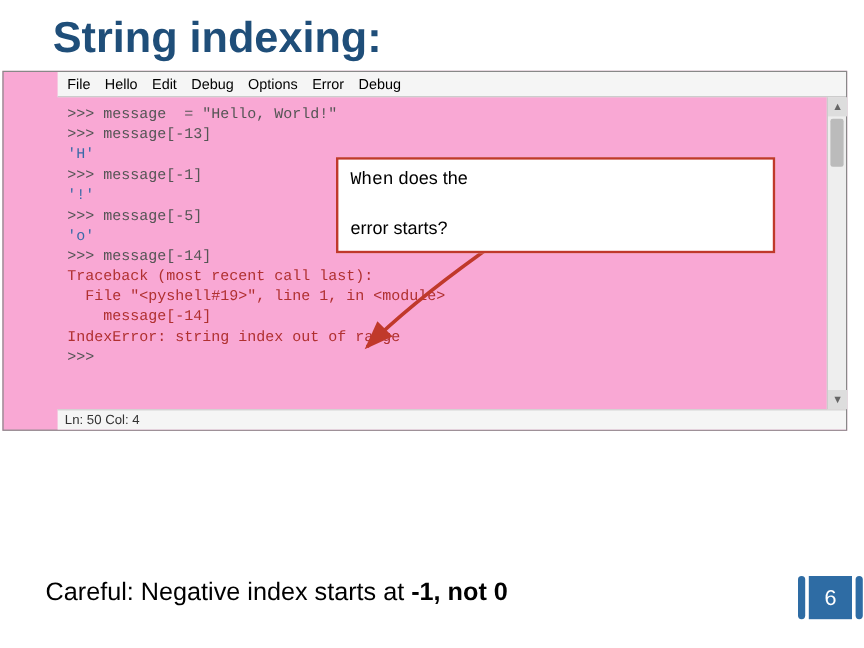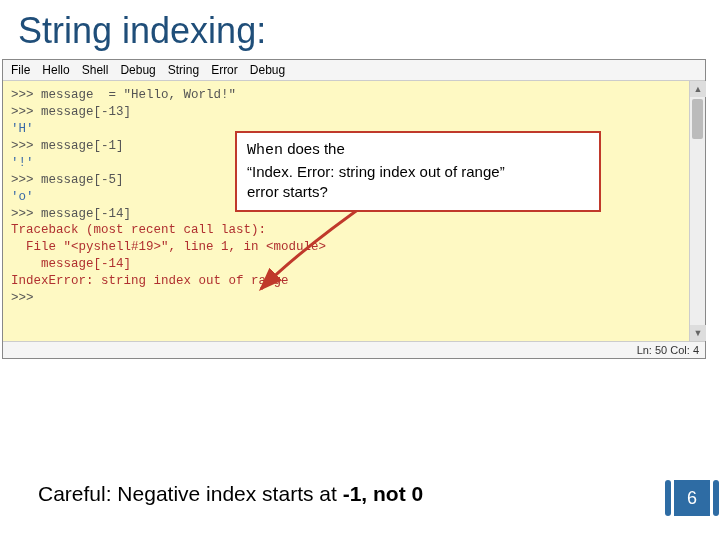--- a/index.html
+++ b/index.html
@@ -7,29 +7,30 @@
     width: 720px;
     height: 540px;
     font-family: Arial, sans-serif;
     background: #fff;
     position: relative;
     overflow: hidden;
   }
   .title {
     font-size: 36px;
     color: #1f4e79;
-    padding: 10px 30px 4px 18px;
+    padding: 10px 30px 4px 44px;
     line-height: 1.15;
-    font-weight: 400;
+    font-weight: 700;
   }
   .ide-window {
     position: relative;
     margin: 4px 14px 0 2px;
     border: 1px solid #888;
-    background: #fef9c3;
+    background: #f9a8d4;
+    padding-left: 45px;
   }
   .menubar {
     display: flex;
     gap: 12px;
     padding: 3px 8px;
     font-family: "Segoe UI", Tahoma, sans-serif;
     font-size: 12px;
     color: #000;
     background: #f5f5f5;
     border-bottom: 1px solid #ccc;
@@ -92,21 +93,20 @@
     z-index: 5;
   }
   .arrow-svg {
     position: absolute;
     top: 116px;
     left: 250px;
     z-index: 4;
     pointer-events: none;
   }
   .statusbar {
-    text-align: right;
     font-family: "Segoe UI", Tahoma, sans-serif;
     font-size: 11px;
     color: #333;
     padding: 2px 6px;
     border-top: 1px solid #ccc;
     background: #f5f5f5;
   }
   .bottom-note {
     position: absolute;
     left: 38px;
@@ -142,37 +142,37 @@
 <body>
 
 <div class="title">
   <span>String indexing:</span><br>
 </div>
 
 <div class="ide-window">
   <div class="menubar">
     <span>File</span>
     <span>Hello</span>
-    <span>Shell</span>
+    <span>Edit</span>
     <span>Debug</span>
-    <span>String</span>
+    <span>Options</span>
     <span>Error</span>
     <span>Debug</span>
   </div>
   <div class="editor-wrap">
     <div class="editor" id="editor"><div class="prompt">&gt;&gt;&gt; message  = "Hello, World!"</div><div class="prompt">&gt;&gt;&gt; message[-13]</div><div class="output">'H'</div><div class="prompt">&gt;&gt;&gt; message[-1]</div><div class="output">'!'</div><div class="prompt">&gt;&gt;&gt; message[-5]</div><div class="output">'o'</div><div class="prompt">&gt;&gt;&gt; message[-14]</div><div class="error">Traceback (most recent call last):</div><div class="error">  File "&lt;pyshell#19&gt;", line 1, in &lt;module&gt;</div><div class="error">    message[-14]</div><div class="error">IndexError: string index out of range</div><div class="prompt">&gt;&gt;&gt; </div></div>
     <div class="scrollbar">
       <div class="arrow-up">▲</div>
       <div class="thumb"></div>
       <div class="arrow-down">▼</div>
     </div>
 
     <div class="callout">
       <span style="font-family:'Courier New',monospace">When</span><span> does the</span><br>
-      <span>“Index. Error: string index out of range”</span><br>
+      <br>
       <span>error starts?</span>
     </div>
 
     <svg class="arrow-svg" width="160" height="120">
       <defs>
         <marker id="ah" markerWidth="10" markerHeight="10" refX="7" refY="3" orient="auto">
           <path d="M0,0 L8,3 L0,6 Z" fill="#c0392b"></path>
         </marker>
       </defs>
       <path d="M120,2 C80,30 40,60 8,92" stroke="#c0392b" stroke-width="3" fill="none" marker-end="url(#ah)"></path>

